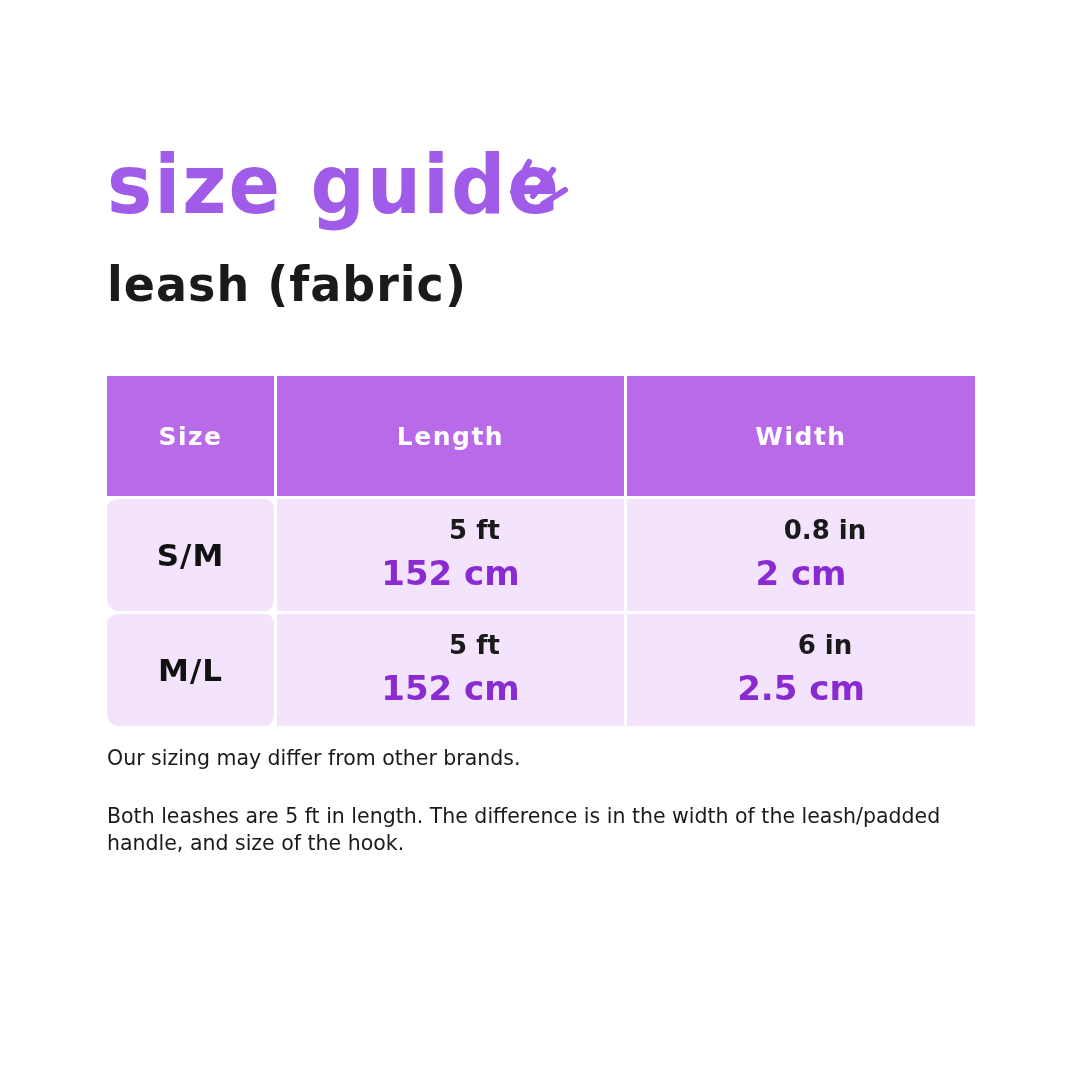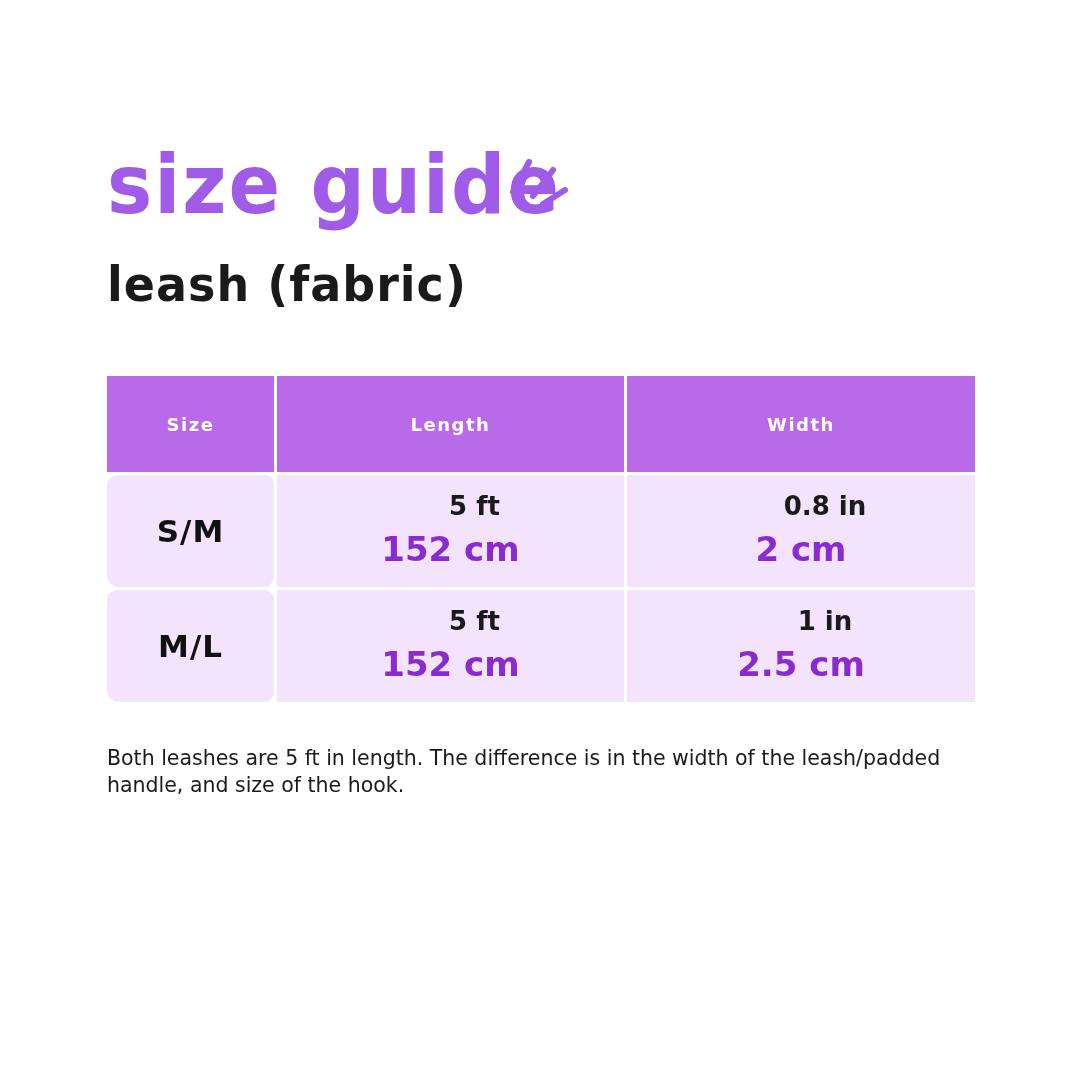--- a/index.html
+++ b/index.html
@@ -77,27 +77,27 @@
   }
   table.size-table col.c-size  { width: 170px; }
   table.size-table col.c-len   { width: 350px; }
   table.size-table col.c-wid   { width: 348px; }
 
   thead th {
     background: #B86AE8;
     color: #ffffff;
     font-family: "DejaVu Sans", sans-serif;
     font-weight: bold;
-    font-size: 18px;
+    font-size: 25px;
     letter-spacing: 1.5px;
     height: 88px;
     vertical-align: middle;
     text-align: center;
     border-right: 3px solid #ffffff;
-    padding: 4px;
+    padding: 16px;
   }
   thead th:last-child { border-right: none; }
 
   tbody td {
     background: #F3E3FC;
     border-right: 3px solid #ffffff;
     border-top: 3px solid #ffffff;
     height: 112px;
     vertical-align: middle;
     text-align: center;
@@ -193,25 +193,26 @@
             <span class="val-secondary">2 cm</span>
           </td>
         </tr>
         <tr>
           <td class="size-cell">M/L</td>
           <td>
             <span class="val-primary">5 ft</span>
             <span class="val-secondary">152 cm</span>
           </td>
           <td>
-            <span class="val-primary">1 in</span>
+            <span class="val-primary">6 in</span>
             <span class="val-secondary">2.5 cm</span>
           </td>
         </tr>
       </tbody>
     </table>
   </div>
 
   <div class="notes">
+    <p>Our sizing may differ from other brands.</p>
     <p>Both leashes are 5 ft in length. The difference is in the width of the leash/padded handle, and size of the hook.</p>
   </div>
 
 </div>
 
 </body></html>

